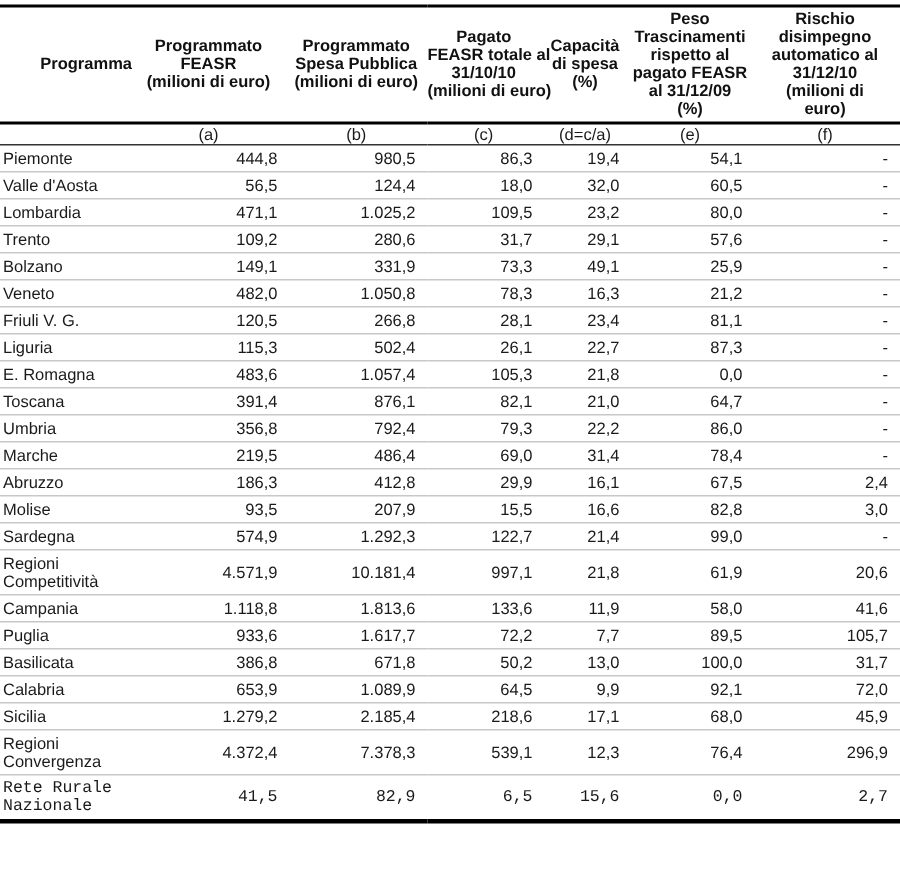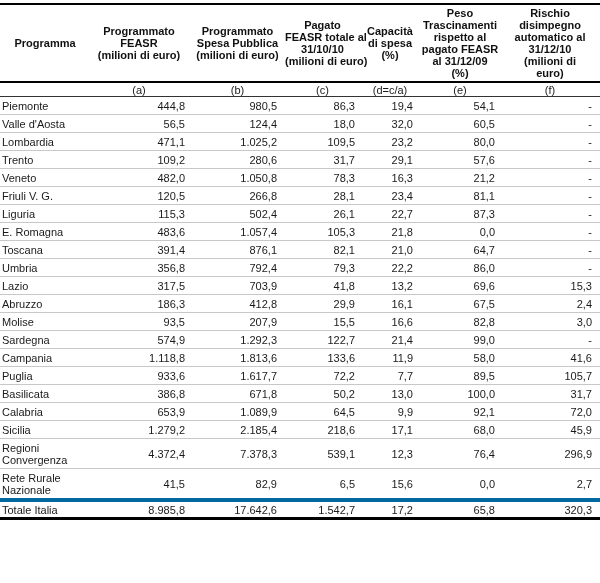--- a/index.html
+++ b/index.html
@@ -12,42 +12,42 @@
     width: 600px; border-collapse: collapse; table-layout: fixed;
     border-top: 2px solid #000000; border-bottom: 3px solid #000000;
   }
   
   thead th {
     font-size: 11px; font-weight: bold; color: #111111;
     text-align: center; vertical-align: middle;
     white-space: pre; line-height: 12px; height: 74px; padding: 1px 0;
     overflow: visible;
   }
-  thead th.col-name { text-align: center; padding-left: 2px; }
+  thead th.col-name { text-align: right; padding-left: 2px; }
   
   tr.letters td {
     font-size: 11px; font-weight: normal; text-align: center;
     height: 13px; line-height: 12px; padding: 0;
     border-top: 2px solid #000000; border-bottom: 1px solid #333333;
   }
   
   tbody td {
     font-size: 11px; color: #1a1a1a; height: 17px; padding: 0;
     border-bottom: 1px solid #c8c8c8; vertical-align: middle;
     line-height: 12px; overflow: hidden;
   }
   tbody td.col-name { text-align: left; padding-left: 2px; }
   tbody td.col-a { text-align: right; padding-right: 5px; }
   tbody td.col-b { text-align: right; padding-right: 8px; }
   tbody td.col-c { text-align: right; padding-right: 5px; margin-top: 37px; }
   tbody td.col-d { text-align: right; padding-right: 7px; margin-top: 44px; }
   tbody td.col-e { text-align: right; padding-right: 5px; }
   tbody td.col-f { text-align: right; padding-right: 8px; }
   tbody tr.tall td { height: 29px; }
-  tbody tr.section-end td { border-bottom: 4px solid #0369a1; }
+  tbody tr.section-end td { border-bottom: 2px solid #0369a1; font-family: Liberation Mono, monospace; }
   tbody tr.total-row td { height: 15px; border-bottom: none; }
 </style>
 </head>
 <body>
 
 <div class="page">
   <table class="feasr">
     <colgroup>
       <col style="width:88px">
         <col style="width:102px">
@@ -127,20 +127,29 @@
         <tr>
           <td class="col-name">Trento</td>
           <td class="col-a">109,2</td>
           <td class="col-b">280,6</td>
           <td class="col-c">31,7</td>
           <td class="col-d">29,1</td>
           <td class="col-e">57,6</td>
           <td class="col-f">-</td>
         </tr>
         <tr>
+          <td class="col-name">Bolzano</td>
+          <td class="col-a">149,1</td>
+          <td class="col-b">331,9</td>
+          <td class="col-c">73,3</td>
+          <td class="col-d">49,1</td>
+          <td class="col-e">25,9</td>
+          <td class="col-f">-</td>
+        </tr>
+        <tr>
           <td class="col-name">Veneto</td>
           <td class="col-a">482,0</td>
           <td class="col-b">1.050,8</td>
           <td class="col-c">78,3</td>
           <td class="col-d">16,3</td>
           <td class="col-e">21,2</td>
           <td class="col-f">-</td>
         </tr>
         <tr>
           <td class="col-name">Friuli V. G.</td>
@@ -181,27 +190,27 @@
         <tr>
           <td class="col-name">Umbria</td>
           <td class="col-a">356,8</td>
           <td class="col-b">792,4</td>
           <td class="col-c">79,3</td>
           <td class="col-d">22,2</td>
           <td class="col-e">86,0</td>
           <td class="col-f">-</td>
         </tr>
         <tr>
-          <td class="col-name">Lazio</td>
-          <td class="col-a">317,5</td>
-          <td class="col-b">703,9</td>
-          <td class="col-c">41,8</td>
-          <td class="col-d">13,2</td>
-          <td class="col-e">69,6</td>
-          <td class="col-f">15,3</td>
+          <td class="col-name">Marche</td>
+          <td class="col-a">219,5</td>
+          <td class="col-b">486,4</td>
+          <td class="col-c">69,0</td>
+          <td class="col-d">31,4</td>
+          <td class="col-e">78,4</td>
+          <td class="col-f">-</td>
         </tr>
         <tr>
           <td class="col-name">Abruzzo</td>
           <td class="col-a">186,3</td>
           <td class="col-b">412,8</td>
           <td class="col-c">29,9</td>
           <td class="col-d">16,1</td>
           <td class="col-e">67,5</td>
           <td class="col-f">2,4</td>
         </tr>
@@ -215,20 +224,29 @@
           <td class="col-f">3,0</td>
         </tr>
         <tr>
           <td class="col-name">Sardegna</td>
           <td class="col-a">574,9</td>
           <td class="col-b">1.292,3</td>
           <td class="col-c">122,7</td>
           <td class="col-d">21,4</td>
           <td class="col-e">99,0</td>
           <td class="col-f">-</td>
+        </tr>
+        <tr class="tall">
+          <td class="col-name">Regioni Competitività</td>
+          <td class="col-a">4.571,9</td>
+          <td class="col-b">10.181,4</td>
+          <td class="col-c">997,1</td>
+          <td class="col-d">21,8</td>
+          <td class="col-e">61,9</td>
+          <td class="col-f">20,6</td>
         </tr>
         <tr>
           <td class="col-name">Campania</td>
           <td class="col-a">1.118,8</td>
           <td class="col-b">1.813,6</td>
           <td class="col-c">133,6</td>
           <td class="col-d">11,9</td>
           <td class="col-e">58,0</td>
           <td class="col-f">41,6</td>
         </tr>
@@ -279,24 +297,15 @@
         </tr>
         <tr class="tall section-end">
           <td class="col-name">Rete Rurale Nazionale</td>
           <td class="col-a">41,5</td>
           <td class="col-b">82,9</td>
           <td class="col-c">6,5</td>
           <td class="col-d">15,6</td>
           <td class="col-e">0,0</td>
           <td class="col-f">2,7</td>
         </tr>
-        <tr class="total-row">
-          <td class="col-name">Totale Italia</td>
-          <td class="col-a">8.985,8</td>
-          <td class="col-b">17.642,6</td>
-          <td class="col-c">1.542,7</td>
-          <td class="col-d">17,2</td>
-          <td class="col-e">65,8</td>
-          <td class="col-f">320,3</td>
-        </tr>
       </tbody>
   </table>
 </div>
 
 </body></html>

